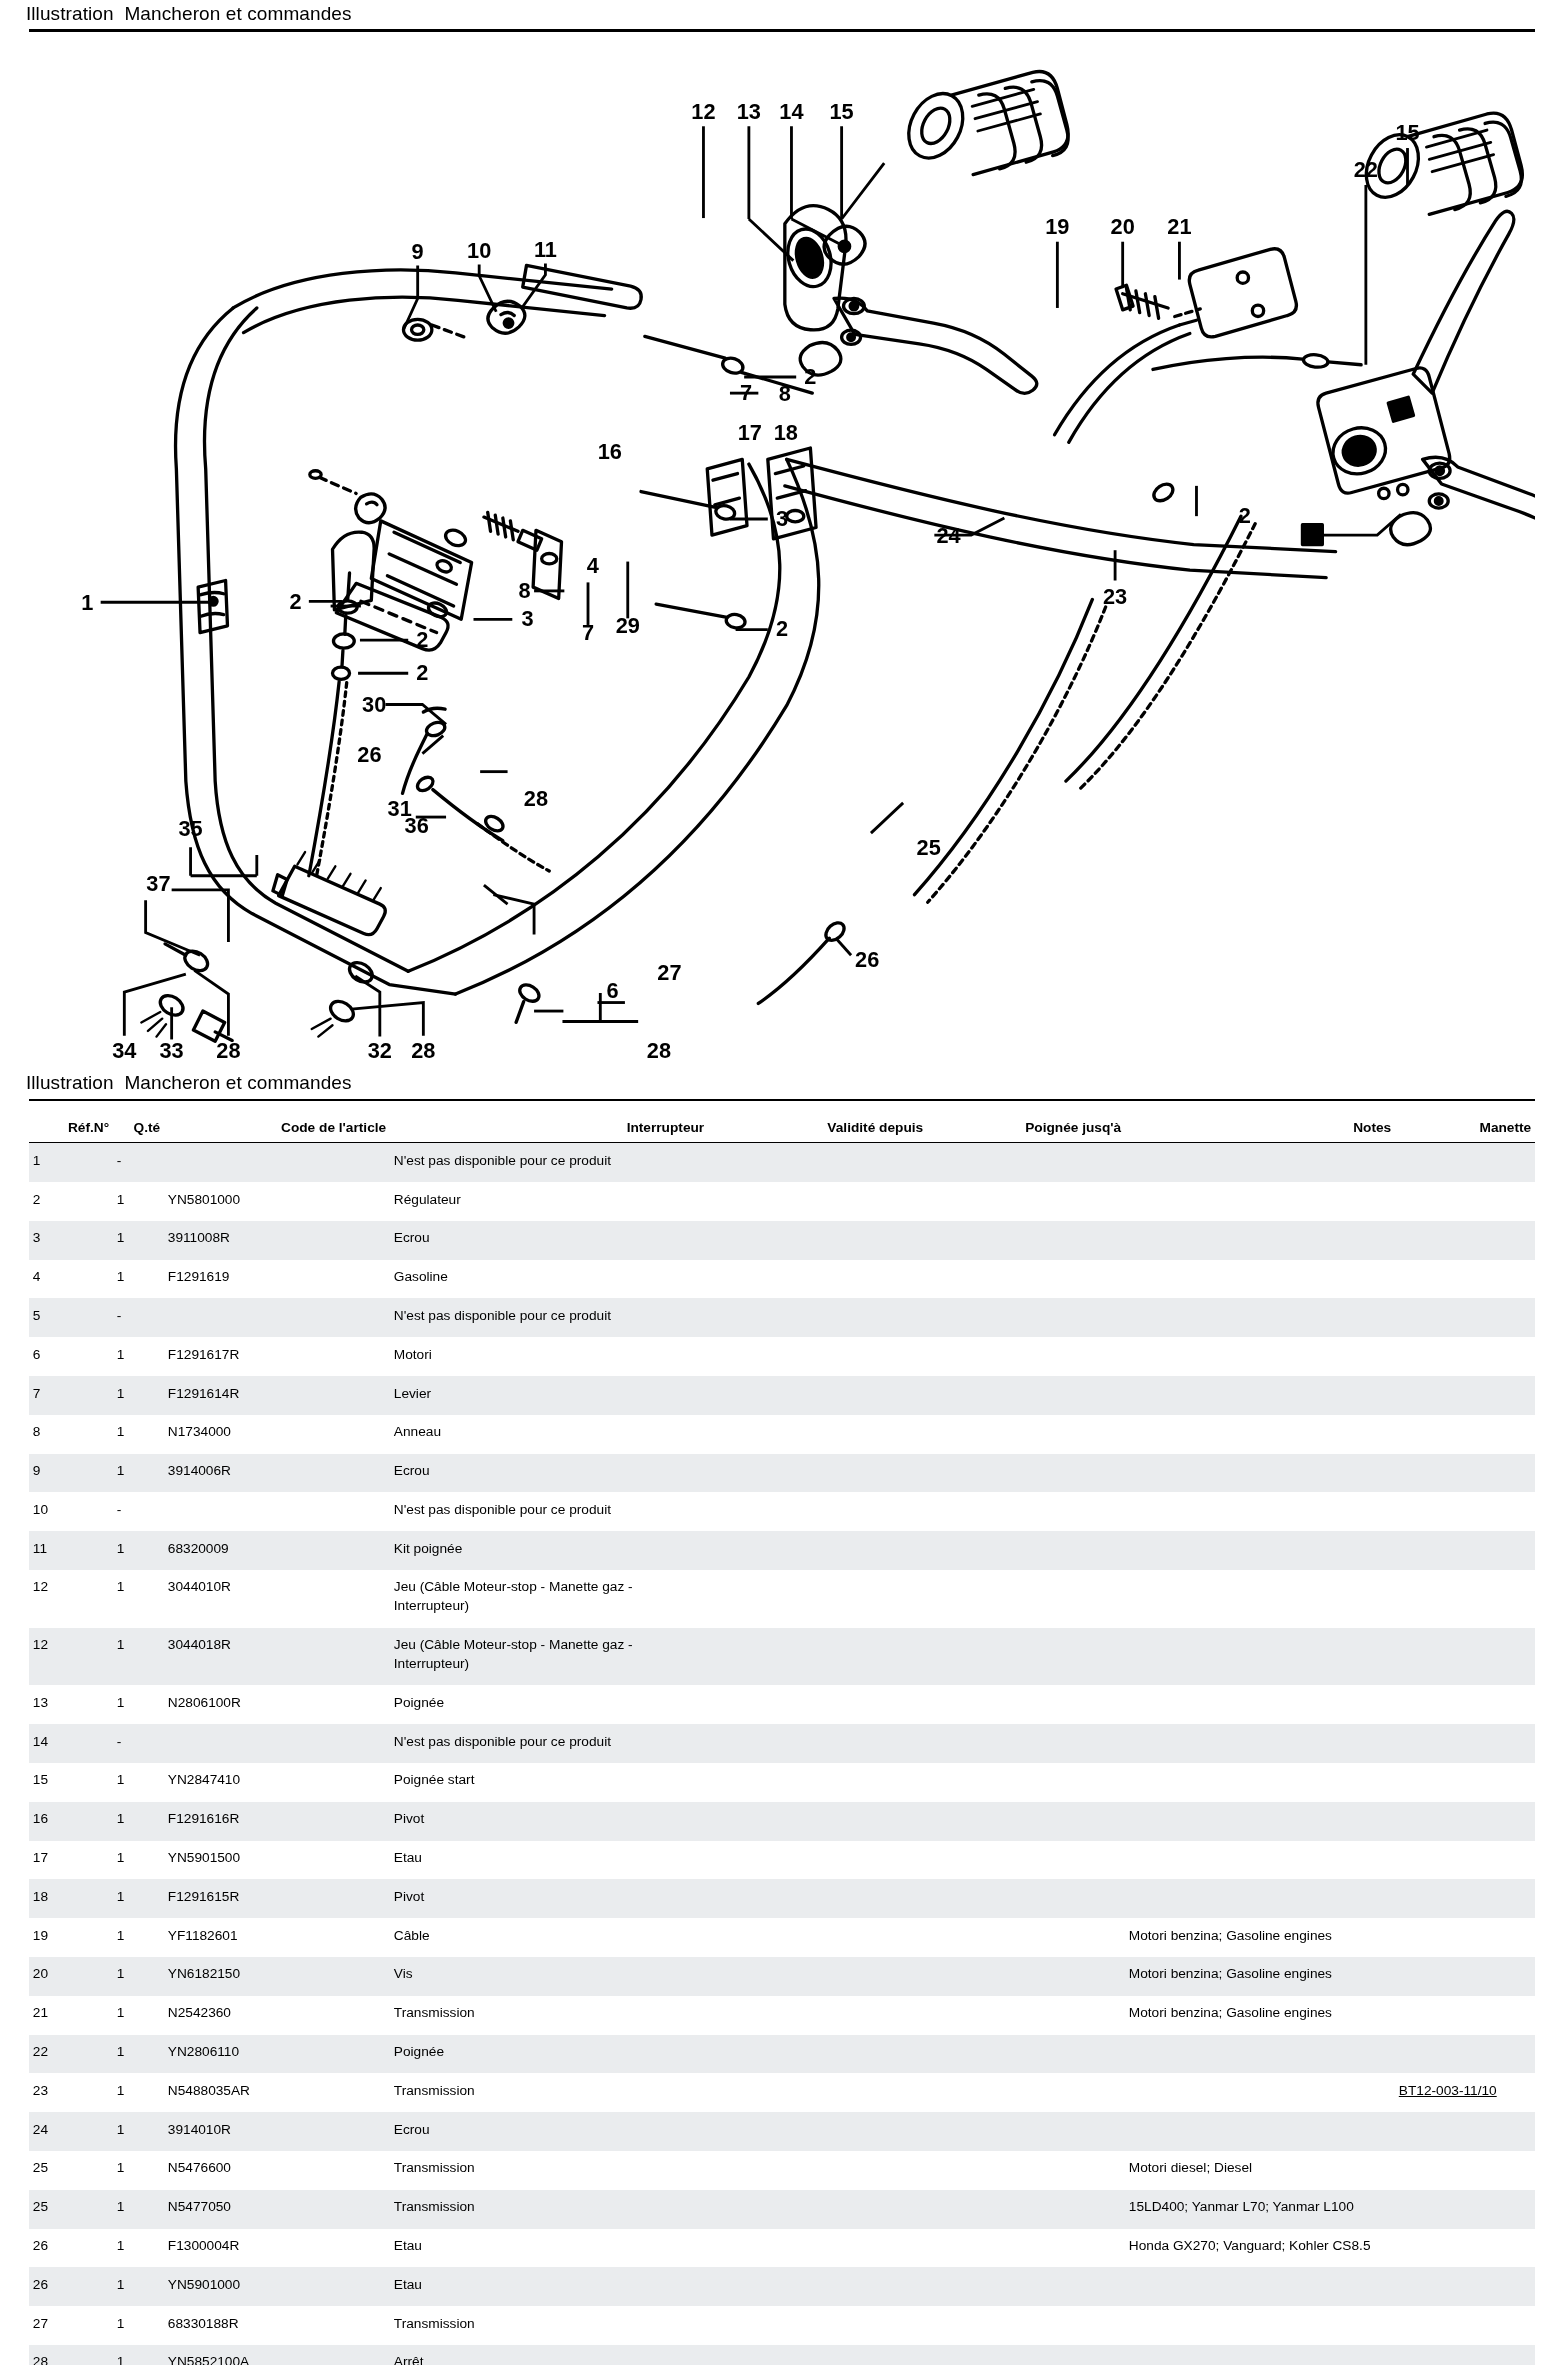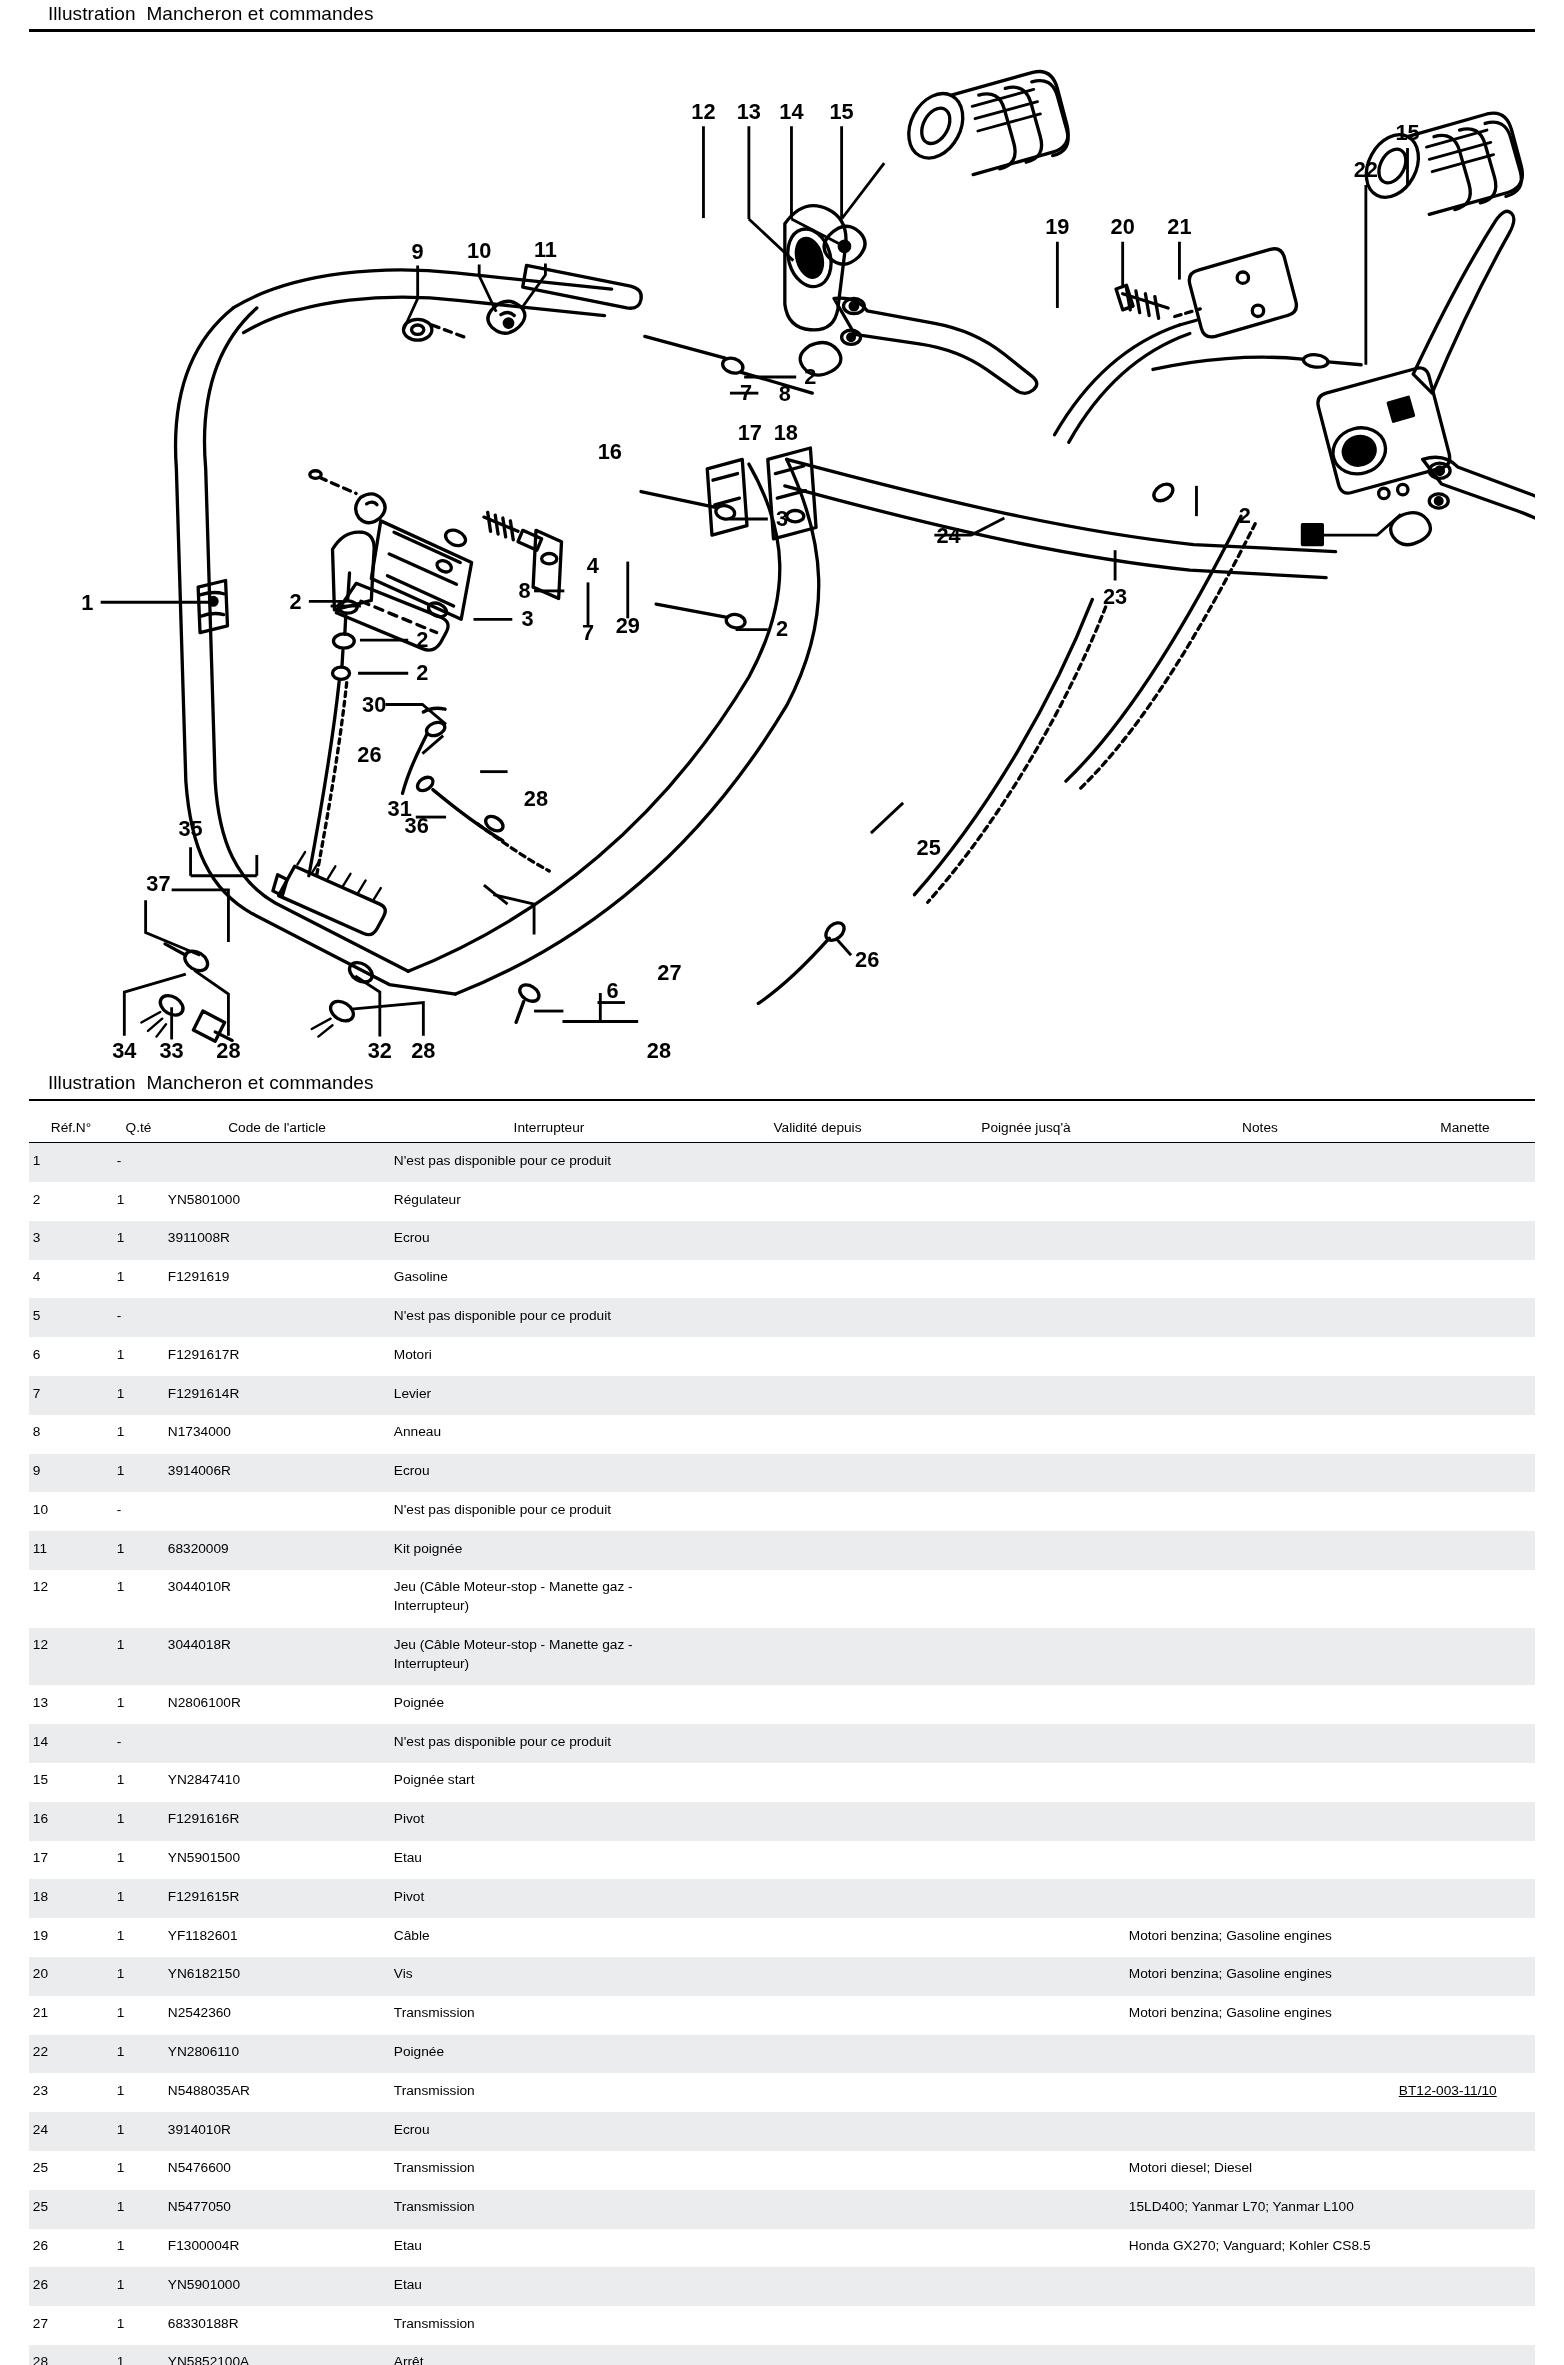--- a/index.html
+++ b/index.html
@@ -8,21 +8,21 @@
     width:1564px;
     font-family:"Liberation Sans", sans-serif;
     color:#000000;
     -webkit-font-smoothing:antialiased;
   }
 
   .page { width:1564px; padding:0 0 19px 0; }
 
   
   .section-head {
-    margin:0 47px;
+    margin:0 25px;
     padding:2.8px 0 4.7px 0.9px;
     font-size:19px;
     font-weight:400;
     letter-spacing:0.1px;
     white-space:pre;
   }
   .rule-thick {
     margin:0 29px;
     height:2.4px;
     background:#000000;
@@ -47,22 +47,22 @@
   table.parts col.c-ref   { width:84px; }
   table.parts col.c-qty   { width:51px; }
   table.parts col.c-code  { width:226px; }
   table.parts col.c-desc  { width:318px; }
   table.parts col.c-vfrom { width:219px; }
   table.parts col.c-vto   { width:198px; }
   table.parts col.c-notes { width:270px; }
   table.parts col.c-bull  { width:140px; }
 
   table.parts thead th {
-    text-align:center;
-    font-weight:400;
+    text-align:right;
+    font-weight:700;
     font-size:13.7px;
     padding:4.7px 3.8px 7.6px 3.8px;
     vertical-align:bottom;
     white-space:nowrap;
     border-bottom:1.4px solid #000000;
   }
   table.parts tbody td {
     vertical-align:top;
     padding:8.5px 3.8px 11.4px 3.8px;
     line-height:1.38;

